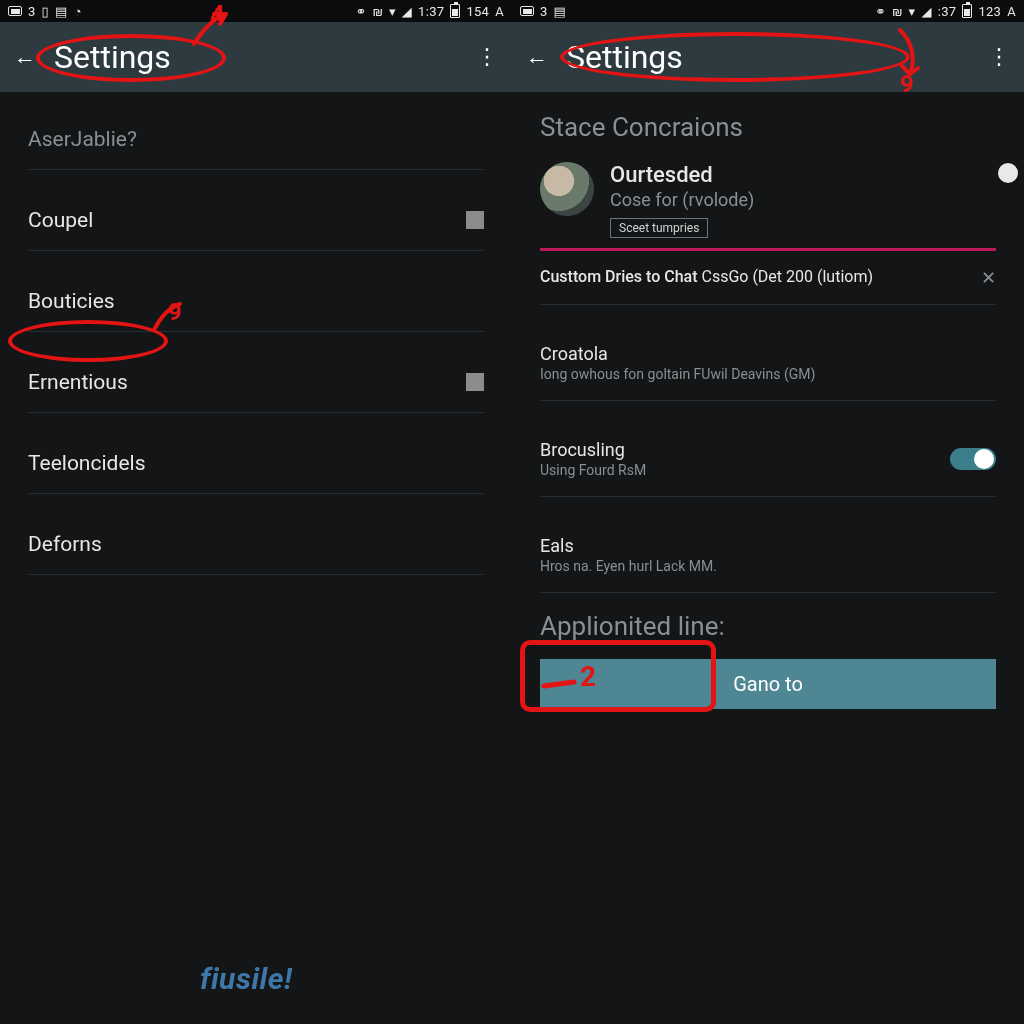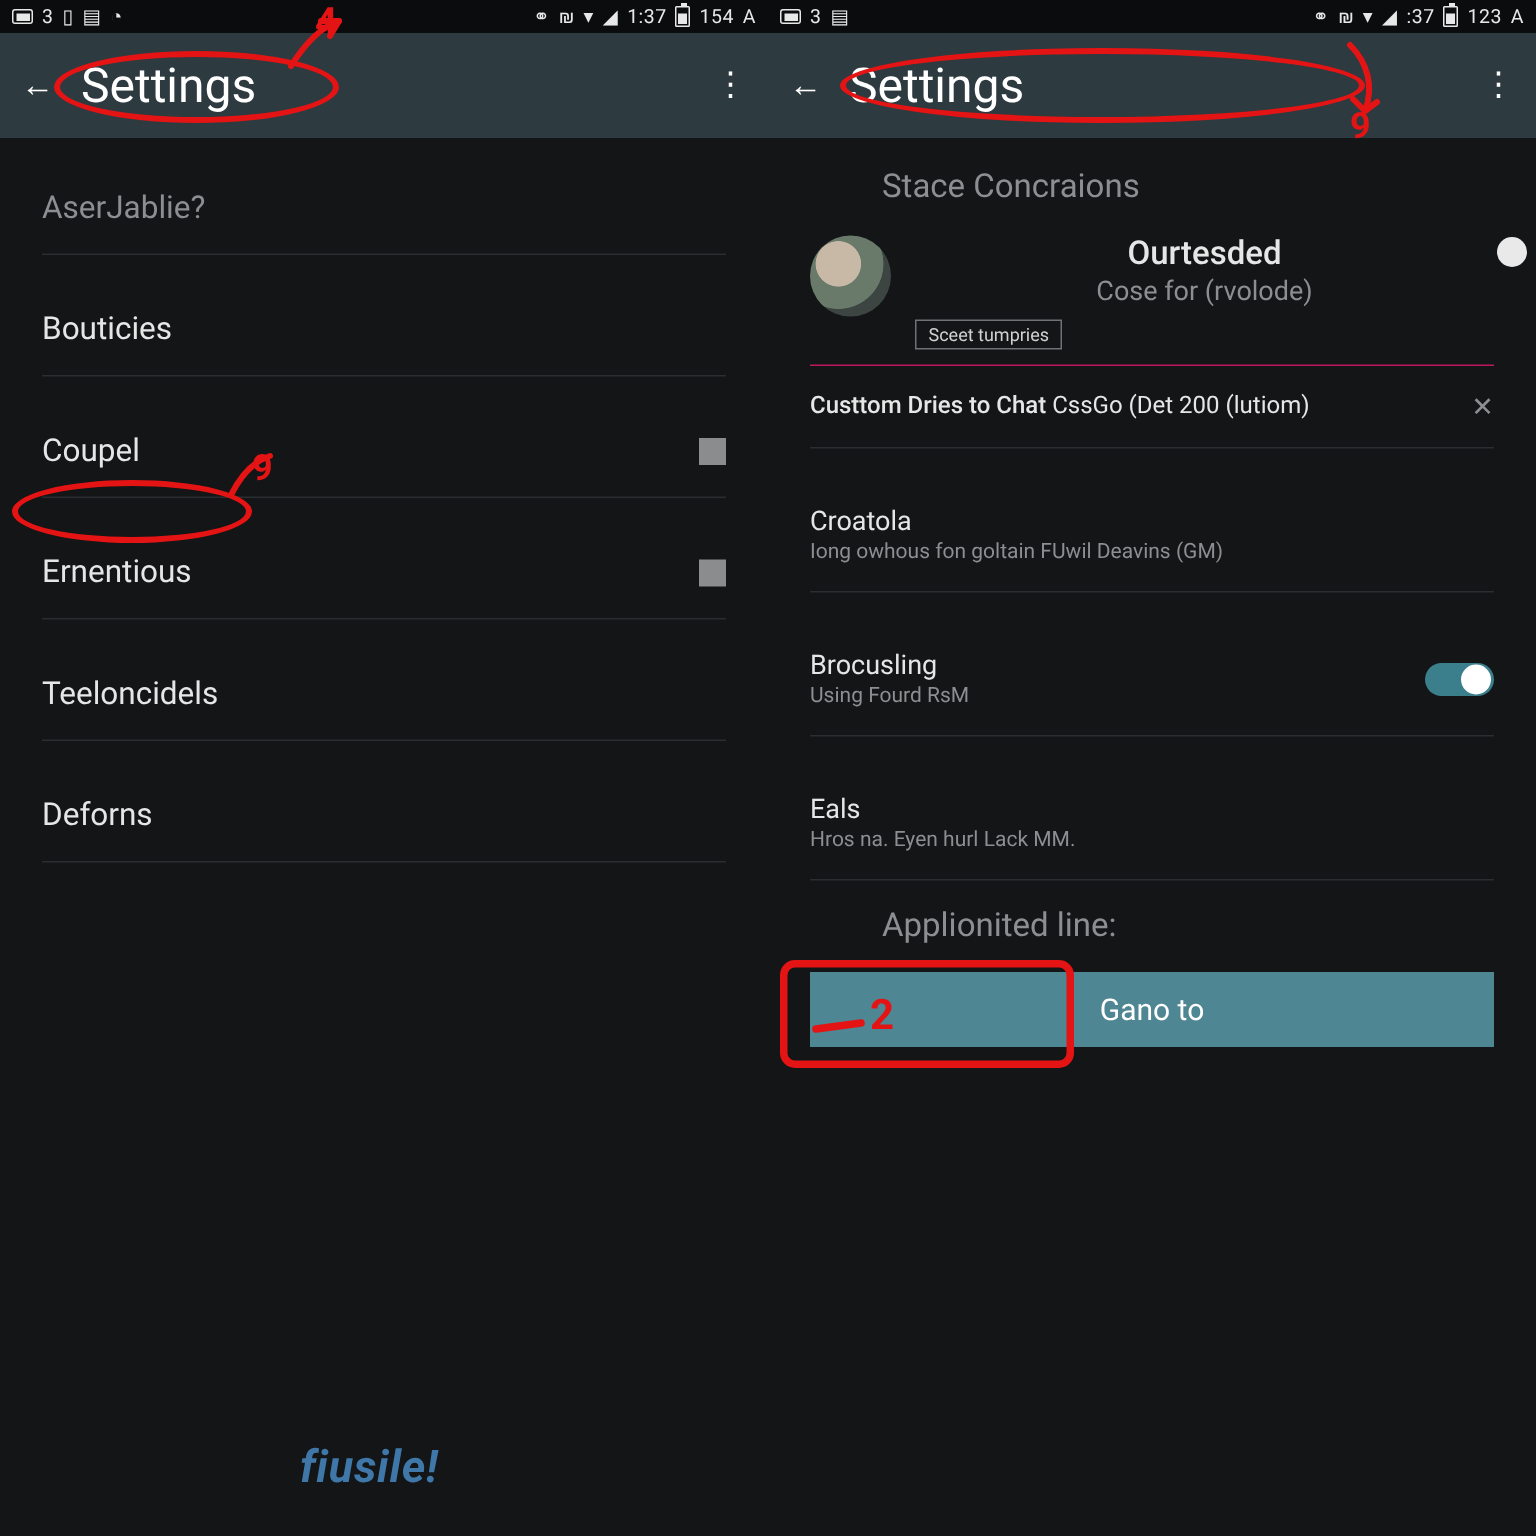--- a/index.html
+++ b/index.html
@@ -23,37 +23,37 @@
 
   
   .header { height: 70px; background: #2d3a40; display: flex; align-items: center; padding: 0 8px; color: #fff; }
   .back { width: 34px; height: 34px; display:flex; align-items:center; justify-content:center; }
   .back-arrow { font-size: 22px; font-weight: 700; }
   .title { font-size: 32px; margin-left: 12px; flex: 1; }
   .overflow { width: 34px; text-align: center; font-size: 22px; line-height: 1; }
 
   
   .list { padding: 0 28px; color: #e6e6e6; }
-  .section-label { color: #8b8f91; font-size: 22px; padding: 20px 0 6px; margin-left: 48px; }
+  .section-label { color: #8b8f91; font-size: 26px; padding: 20px 0 6px; }
   .row { display: flex; align-items: center; justify-content: space-between;
          padding: 18px 0; border-bottom: 1px solid #2b2e30; min-height: 58px; margin-top: 20px; }
   .row:first-child { border-top: none; }
   .row .txt { font-size: 21px; }
   .row .sub { color: #8b8f91; font-size: 14px; margin-top: 2px; }
   .row .left { display:flex; flex-direction:column; }
   .row .ctrl { display:flex; align-items:center; gap:10px; }
   .greybox { width: 18px; height: 18px; background: #8a8c8e; }
   .toggle { width: 46px; height: 22px; border-radius: 11px; background: #5b5d5e; position: relative; }
   .toggle .knob { position: absolute; top: 1px; width: 20px; height: 20px; border-radius: 50%; background: #e9e9e9; left: 2px; }
   .toggle.on { background: #3b7f8c; }
   .toggle.on .knob { left: 24px; background: #fff; }
   .avatar { width: 54px; height: 54px; border-radius: 50%;
             background: radial-gradient(circle at 35% 35%, #c7b9a6 0 30%, #6a7a6a 31% 60%, #3c4542 61% 100%);
             flex: none; margin-right: 16px; }
-  .profile-row { display:flex; align-items:flex-start; padding: 14px 0 10px; border-bottom:1px solid #be185d;text-align:center; }
+  .profile-row { display:flex; align-items:flex-start; padding: 14px 0 10px; border-bottom:3px solid #be185d; }
   .profile-main { flex:1; display:flex; flex-direction:column; }
   .profile-name { font-size: 22px; font-weight: 500; }
   .profile-sub  { color:#8b8f91; font-size:18px; margin-top:2px; }
   .chip { display:inline-block; border:1px solid #6e7375; color:#cfd3d4; font-size:12px;
           padding: 2px 8px; margin-top:8px; width: fit-content; }
   .row-with-x { display:flex; align-items:flex-start; justify-content:space-between; padding:16px 0; border-bottom:1px solid #2b2e30;text-align:center;}
   .xicon { color:#8b8f91; font-size:18px; }
   .big-button { margin: 10px 0 0; height: 50px; background:#4e8693; display:flex;
                 align-items:center; justify-content:center; color:#fff; font-size:20px; }
   .section-header2 { padding: 18px 0 8px; }
@@ -103,29 +103,29 @@
     </div>
 
     <div class="list">
       <div class="row" style="border-top:none;padding-top:14px">
         <div class="left">
             <span class="txt" style="color:#8b8f91">AserJablie?</span>
           </div>
       </div>
       <div class="row">
         <div class="left">
-            <span class="txt">Bouticies</span>
-          </div>
-      </div>
-      <div class="row">
-        <div class="left">
             <span class="txt">Coupel</span>
           </div>
         <div class="ctrl">
             <span class="greybox"></span>
+          </div>
+      </div>
+      <div class="row">
+        <div class="left">
+            <span class="txt">Bouticies</span>
           </div>
       </div>
       <div class="row">
         <div class="left">
             <span class="txt">Ernentious</span>
           </div>
         <div class="ctrl">
             <span class="greybox"></span>
           </div>
       </div>

